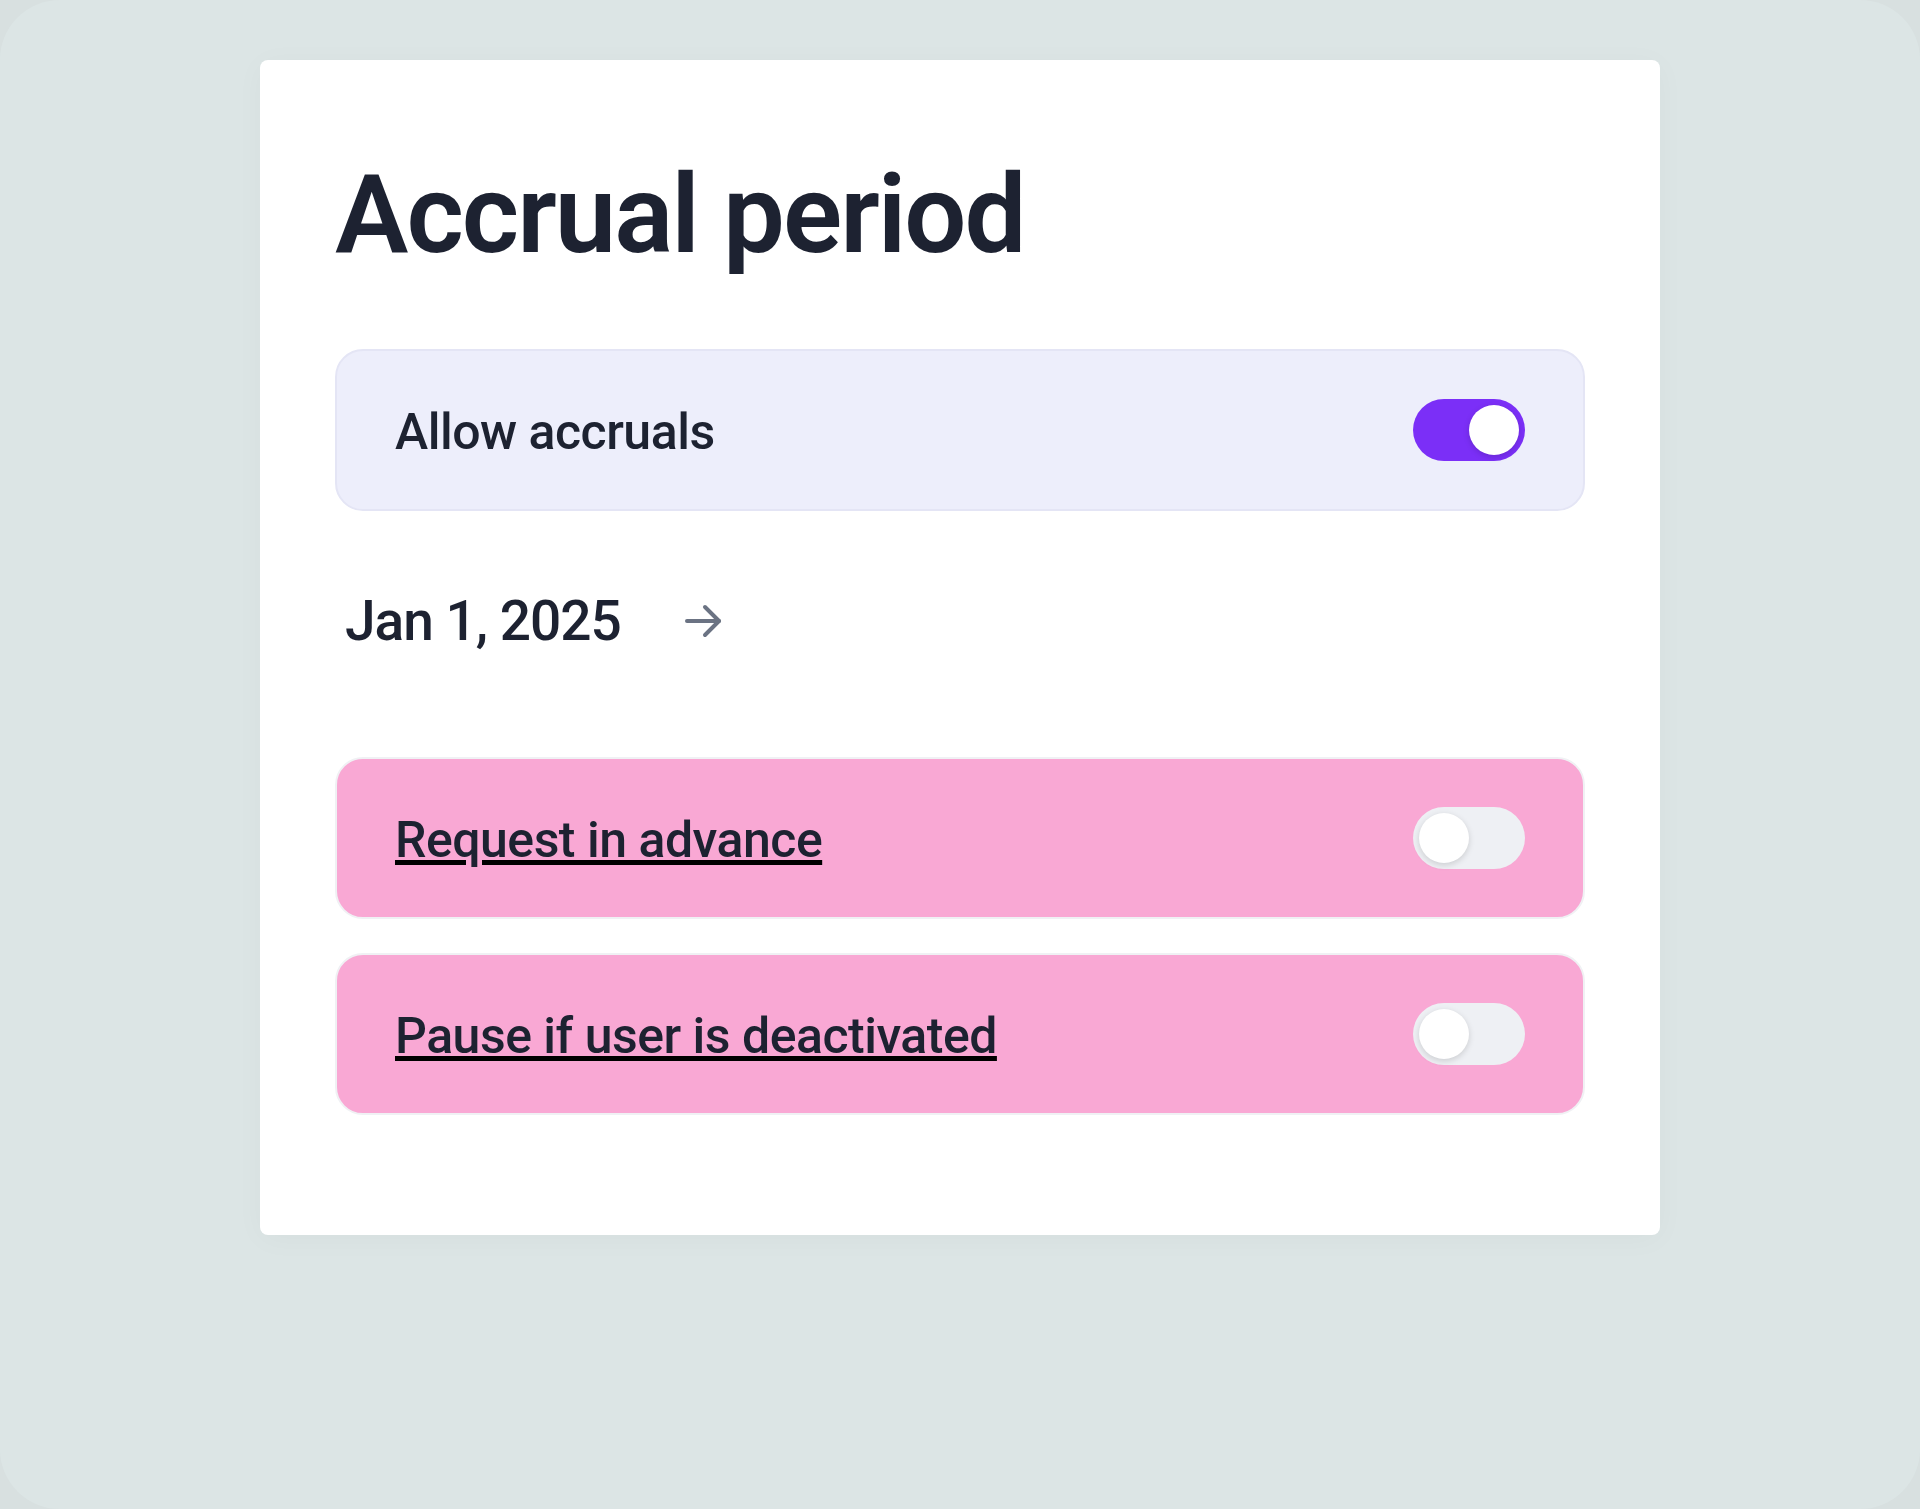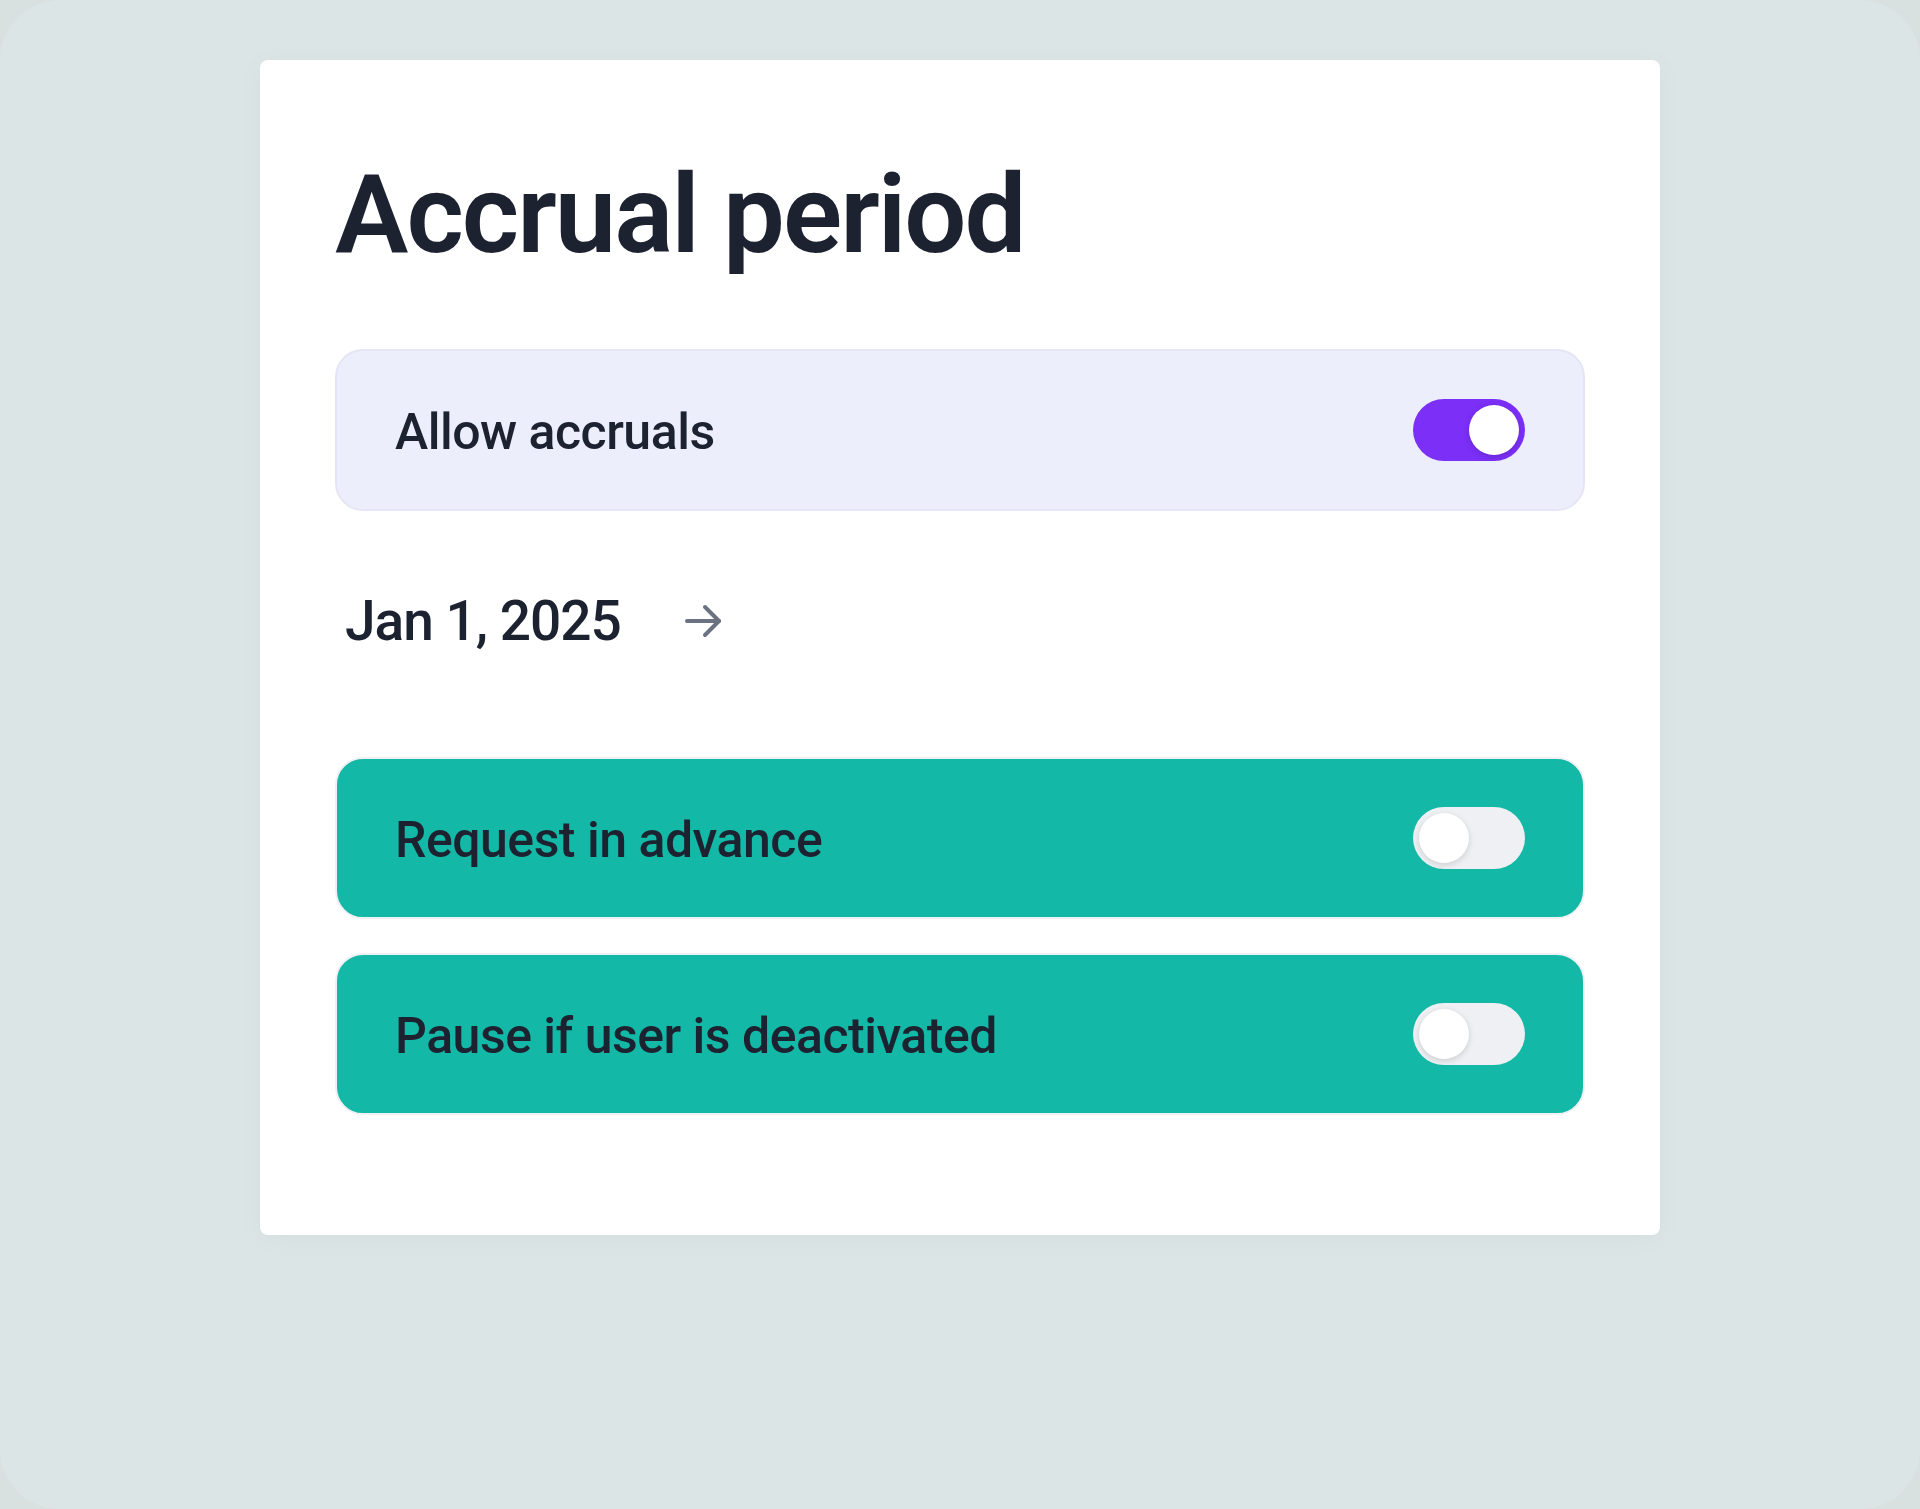--- a/index.html
+++ b/index.html
@@ -49,22 +49,23 @@
       border-radius: 28px;
       padding: 48px 58px;
       margin-bottom: 30px;
       margin-top: 34px;
     }
     .setting-row.highlighted {
       background: #edeefb;
       border: 2px solid #e4e5f5;
     }
     .setting-row.plain {
-      background: #14b8a6;
+      background: #f9a8d4;
       border: 2px solid #f0f1f4;
+      text-decoration: underline;
     }
     .setting-label {
       font-size: 50px;
       font-weight: 500;
       color: #1d2231;
       letter-spacing: -0.5px;
     }
     .toggle {
       width: 112px;
       height: 62px;

